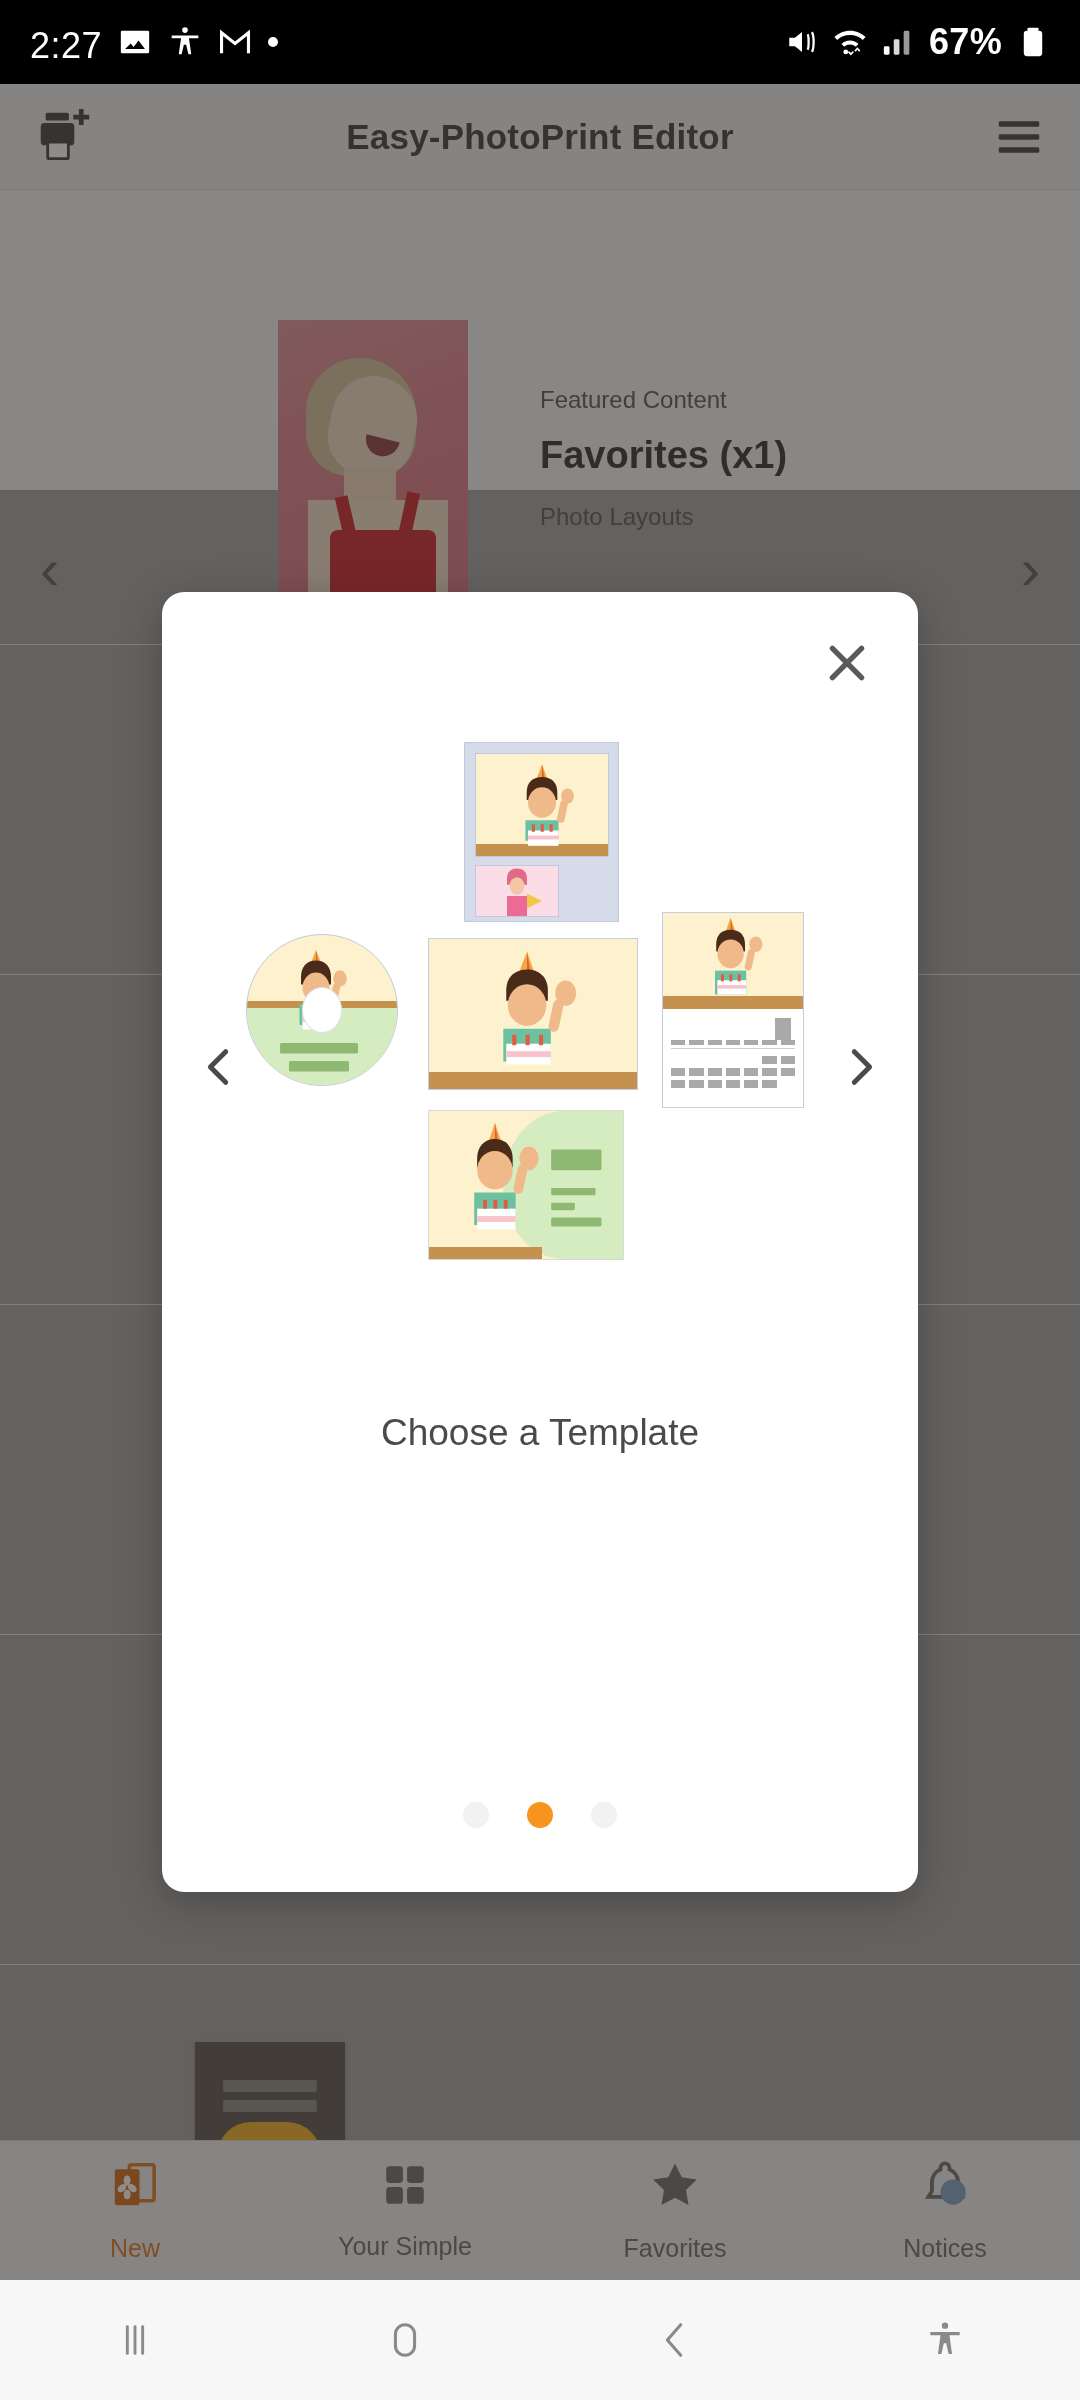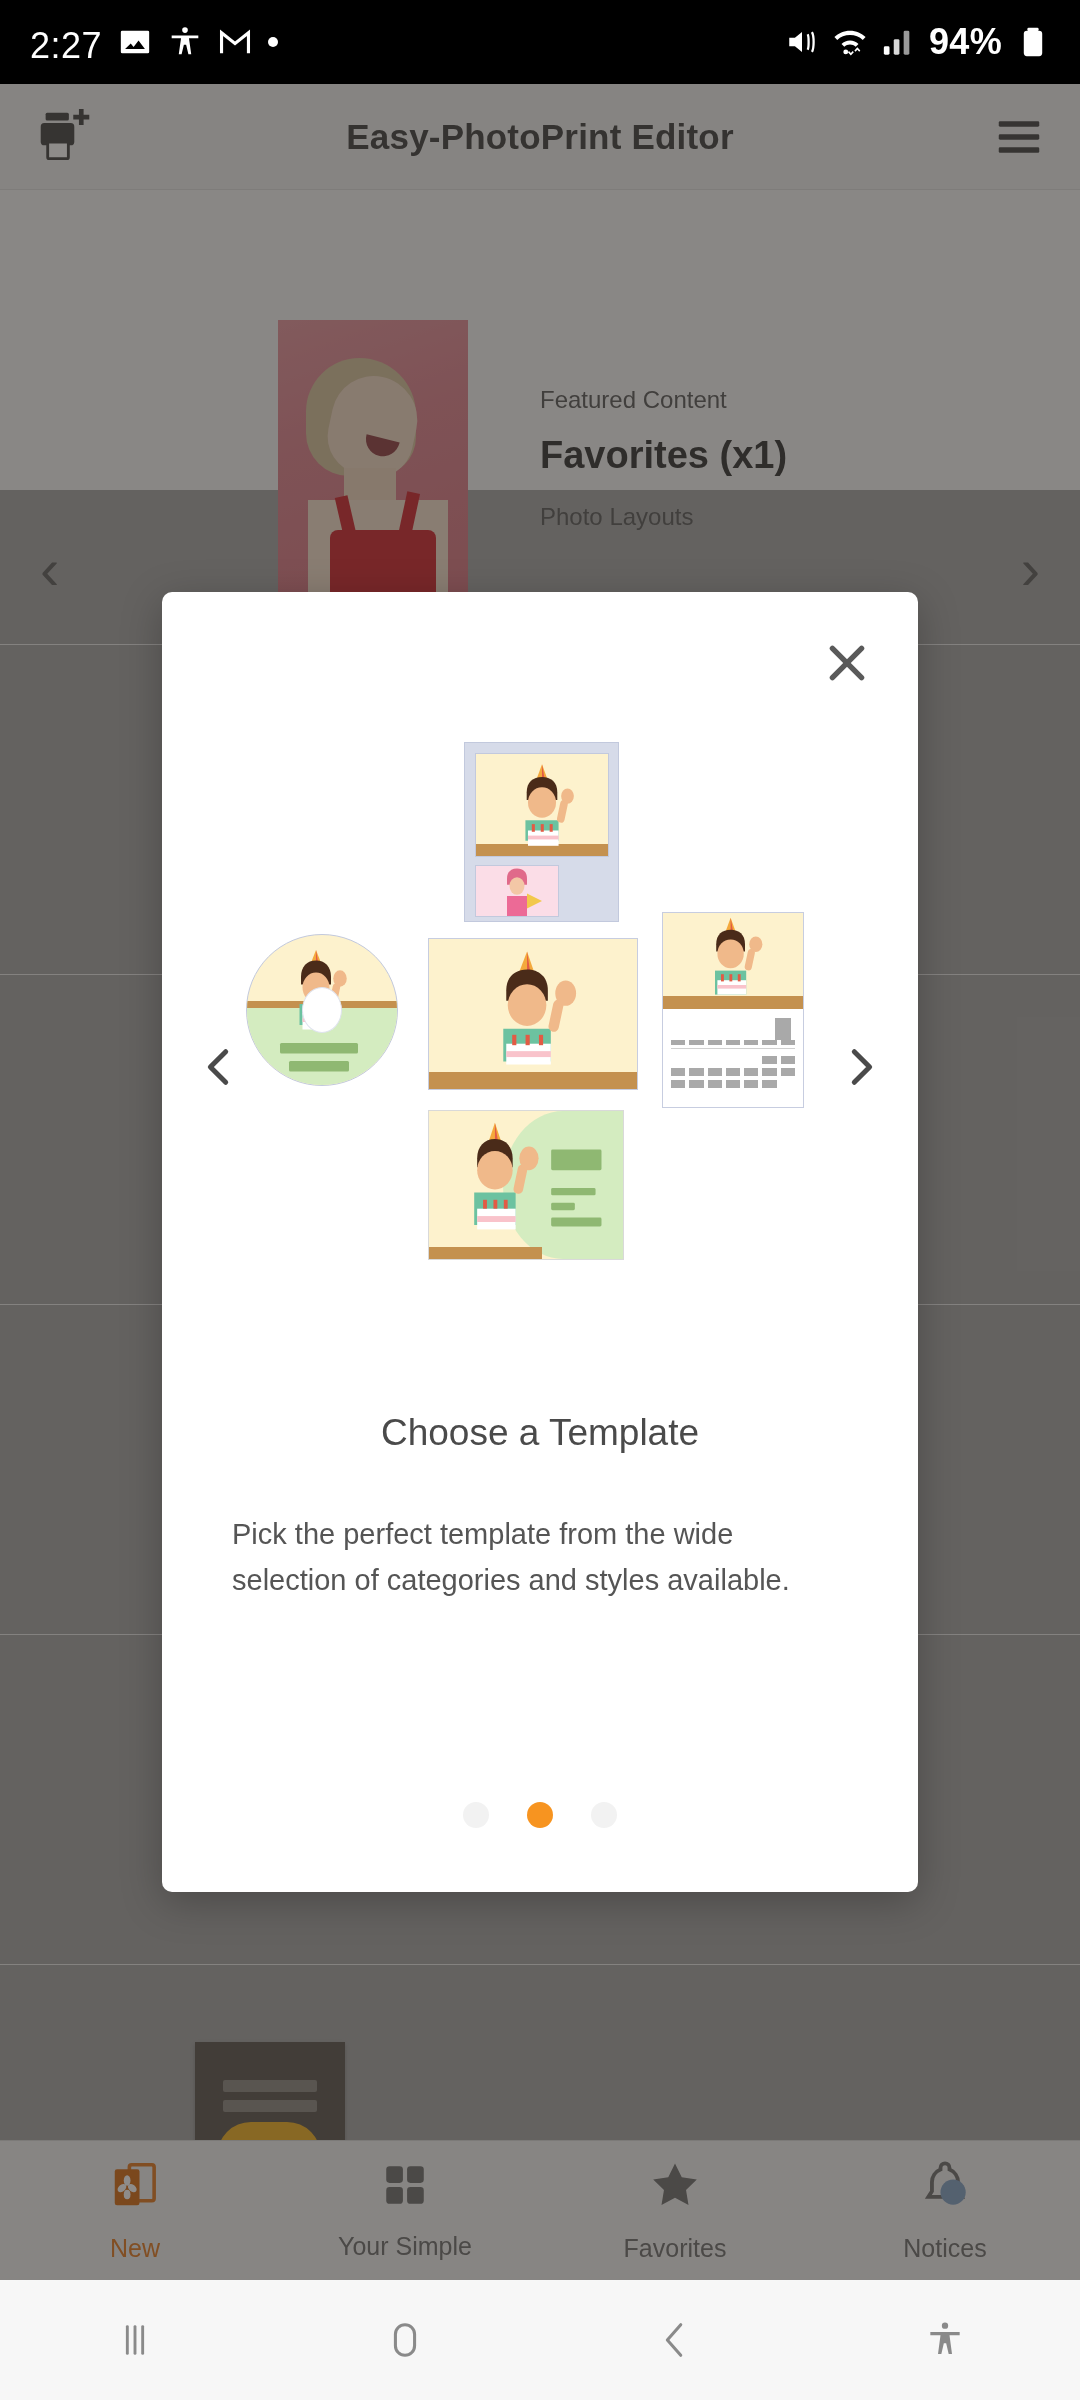--- a/index.html
+++ b/index.html
@@ -109,21 +109,21 @@
     background:#f0f0f0; border-top:1px solid #d8d8d8; display:flex;
   }
   .nav-item{ flex:1; display:flex; flex-direction:column; align-items:center;
              justify-content:center; gap:22px; }
   .nav-label{ font-size:25px; color:#6a6a6a; }
   .nav-item.active .nav-label{ color:#e2761b; }
 
   
   #modal{
     position:absolute; left:162px; top:508px; width:756px; height:1300px;
-    background:#fff; border-radius:10px; z-index:60;
+    background:#fff; border-radius:22px; z-index:60;
     box-shadow:0 10px 40px rgba(0,0,0,.25);
   }
   #modal-close{
     position:absolute; right:38px; top:38px; width:66px; height:66px;
     display:flex; align-items:center; justify-content:center; cursor:pointer;
   }
 
   #carousel{ position:absolute; left:0; top:150px; width:756px; height:640px; }
   .car-arrow{
     position:absolute; top:290px; width:70px; height:70px; display:flex;
@@ -190,21 +190,21 @@
       <path d="M12 11c-2.3 0-4.4.9-6 2.4l2 2c1.1-1 2.5-1.6 4-1.6s2.9.6 4 1.6l2-2C16.4 11.9 14.3 11 12 11z"></path>
       <circle cx="9" cy="19" r="1.7"></circle>
       <path d="M12.6 15.5v4.2l-1.3-1.3-.8.8 2.1 2.3 2.1-2.3-.8-.8-1.3 1.3v-4.2z"></path>
       <path d="M17.2 21.7v-4.2l1.3 1.3.8-.8-2.1-2.3-2.1 2.3.8.8 1.3-1.3v4.2z"></path>
     </svg>
     <svg class="sb-ico" viewBox="0 0 24 24" fill="#fff">
       <rect x="2" y="15" width="4" height="6" rx="1"></rect>
       <rect x="9" y="10" width="4" height="11" rx="1" opacity="0.85"></rect>
       <rect x="16" y="4" width="4" height="17" rx="1" opacity="0.6"></rect>
     </svg>
-    <span class="sb-batt-text">94%</span>
+    <span class="sb-batt-text">67%</span>
     <svg class="sb-ico" viewBox="0 0 24 24" fill="#fff">
       <rect x="8" y="2" width="8" height="2.4" rx="1"></rect>
       <rect x="5.5" y="4" width="13" height="18" rx="2.2"></rect>
     </svg>
   </div>
 </div>
 
 <div id="app">
 
   <div id="app-header">
@@ -571,21 +571,20 @@
             <rect x="82" y="52" width="30" height="5" rx="1" fill="#8fb872"></rect>
             <rect x="82" y="62" width="16" height="5" rx="1" fill="#8fb872"></rect>
             <rect x="82" y="72" width="34" height="6" rx="1" fill="#8fb872"></rect>
           </svg>
         </div>
       </div>
 
     </div>
 
     <div id="modal-title">Choose a Template</div>
-    <div id="modal-desc">Pick the perfect template from the wide selection of categories and styles available.</div>
 
     <div id="dots">
       <span class="dot"></span>
       <span class="dot active"></span>
       <span class="dot"></span>
     </div>
   </div>
 
 </div>
 

